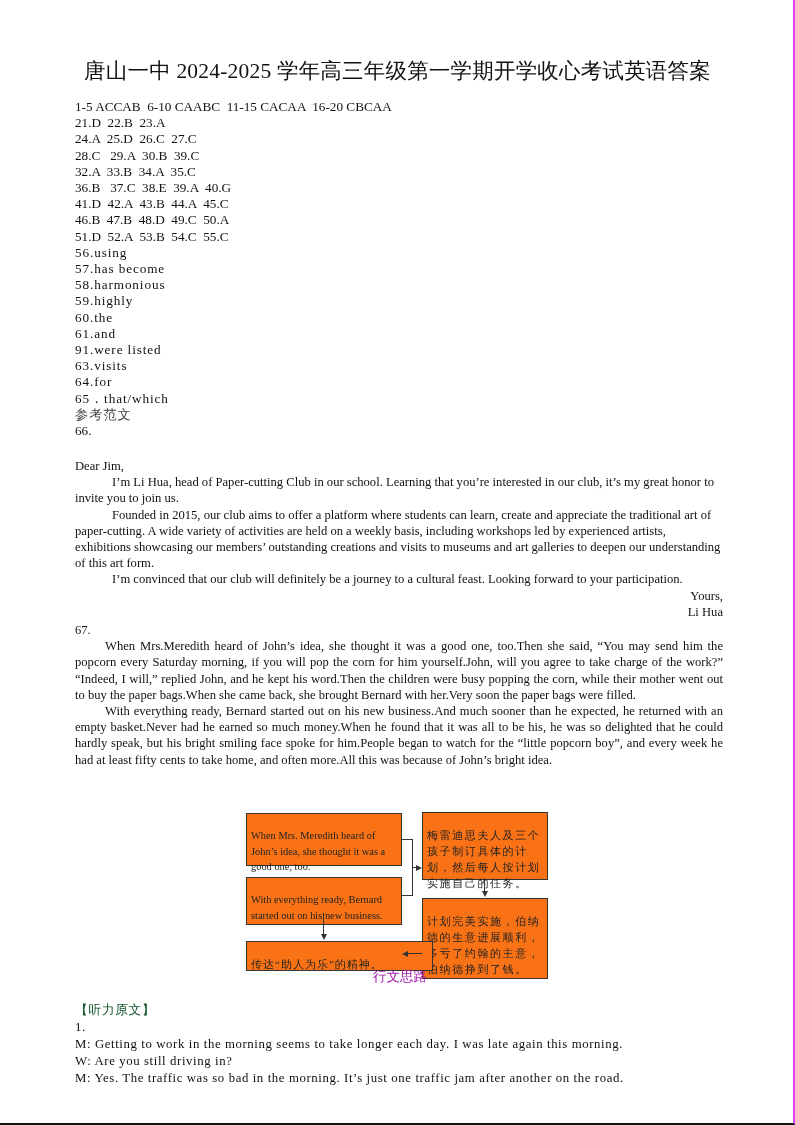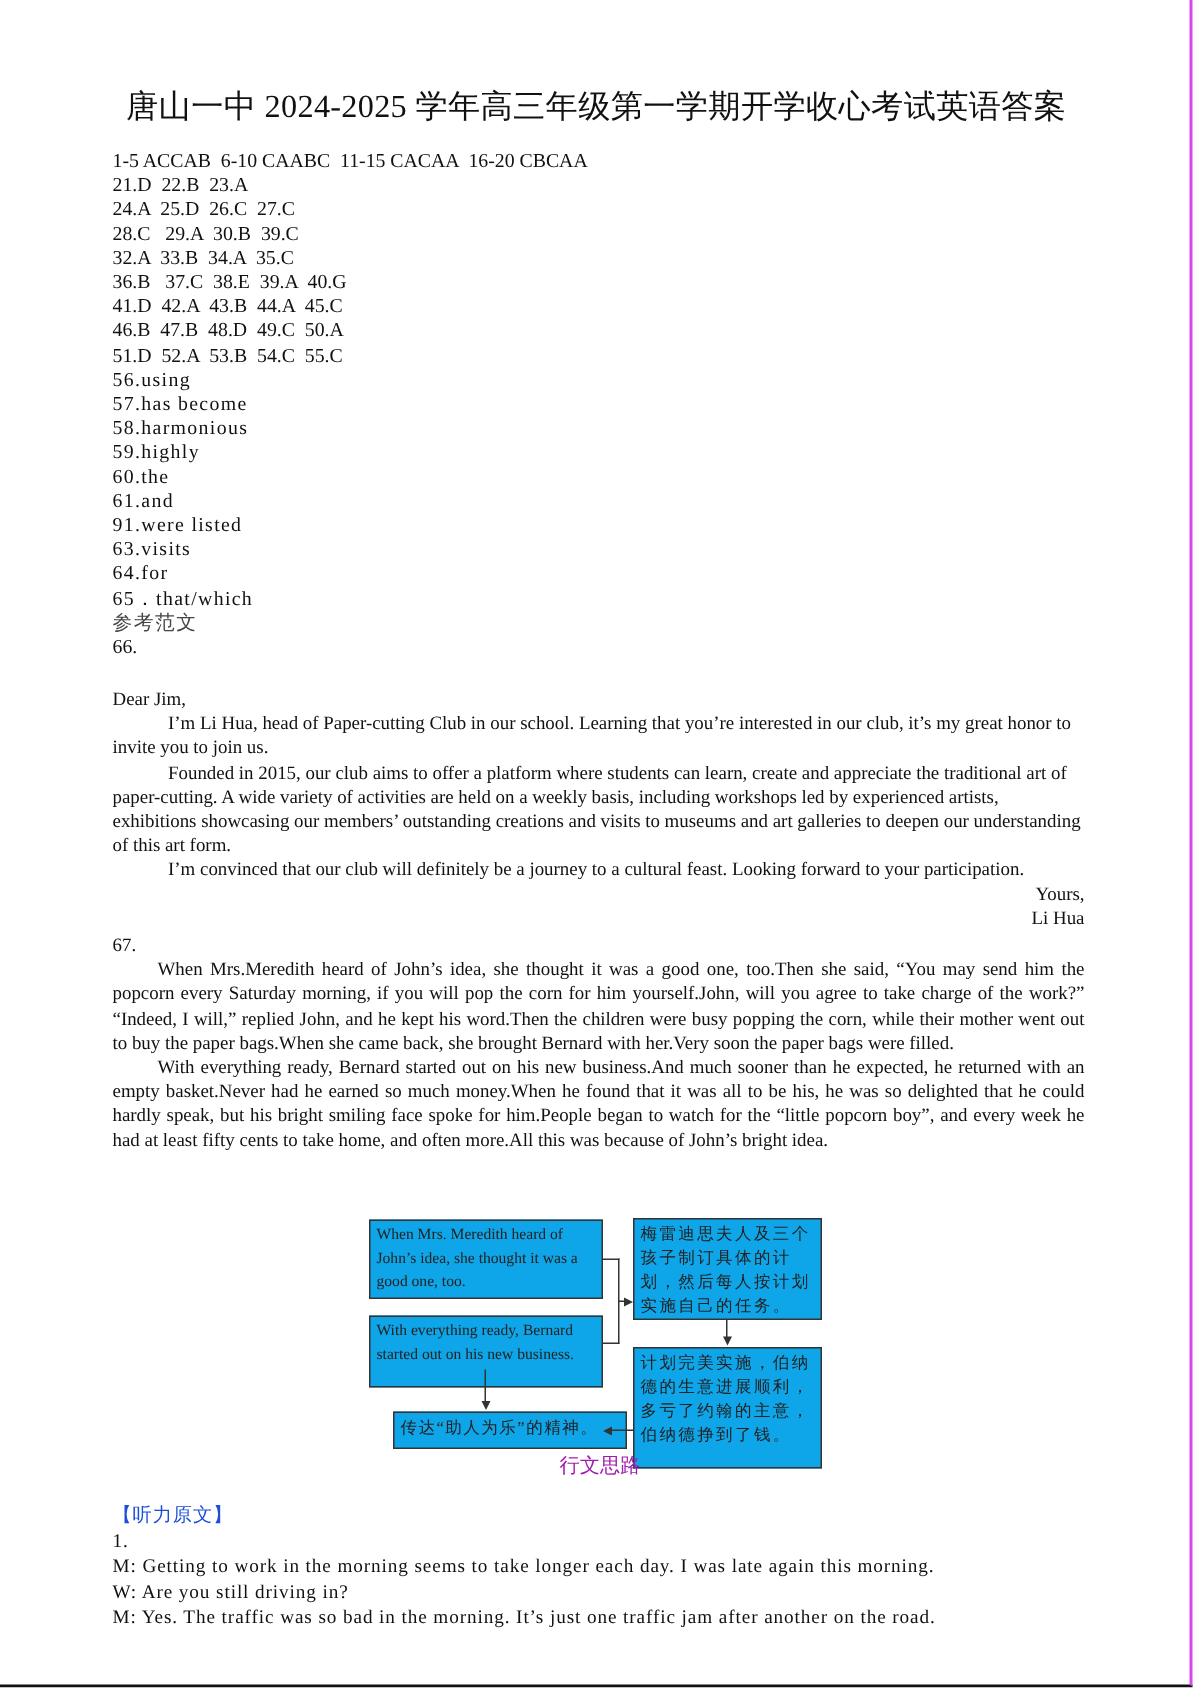--- a/index.html
+++ b/index.html
@@ -21,22 +21,22 @@
     .line { font-size: 13.2px; line-height: 16.2px; white-space: pre; }
     .spaced { letter-spacing: 0.9px; }
     .cn { color: #444; letter-spacing: 1px; }
     .letter { position: absolute; left: 75px; top: 458px; width: 648px; }
     .para { font-size: 12.6px; line-height: 16.2px; text-indent: 37px; margin: 0; }
     .signoff { text-align: right; font-size: 12.6px; line-height: 16.2px; }
     .sec67 { position: absolute; left: 75px; top: 622px; width: 648px; }
     .sec67 .num { font-size: 12.6px; line-height: 16.2px; }
     .sec67 .p { font-size: 12.6px; line-height: 16.2px; text-indent: 30px; margin: 0; text-align: justify; }
     .box {
-      position: absolute; border: 1.2px solid #333; background: #0ea5e9;
-      font-size: 10.4px; line-height: 15.5px; padding: 2px 4px; box-sizing: border-box;
+      position: absolute; border: 1.2px solid #333; background: #f97316;
+      font-size: 10.4px; line-height: 15.5px; padding: 14px 4px; box-sizing: border-box;
       color: #222;
     }
     .box.cnbox { letter-spacing: 1.6px; font-size: 11px; line-height: 16px; }
     .hline { position: absolute; background: #333; height: 1.2px; }
     .vline { position: absolute; background: #333; width: 1.2px; }
     .arrow-r { position: absolute; width: 0; height: 0; border-top: 3px solid transparent; border-bottom: 3px solid transparent; border-left: 6px solid #333; }
     .arrow-l { position: absolute; width: 0; height: 0; border-top: 3px solid transparent; border-bottom: 3px solid transparent; border-right: 6px solid #333; }
     .arrow-d { position: absolute; width: 0; height: 0; border-left: 3px solid transparent; border-right: 3px solid transparent; border-top: 6px solid #333; }
     .caption { position: absolute; left: 340px; top: 968px; width: 120px; text-align: center; font-size: 13.5px; color: #a21caf; }
     .listen { position: absolute; left: 75px; top: 1002px; width: 660px; }
@@ -86,40 +86,40 @@
     <div class="num">67.</div>
     <p class="p">When Mrs.Meredith heard of John’s idea, she thought it was a good one, too.Then she said, “You may send him the popcorn every Saturday morning, if you will pop the corn for him yourself.John, will you agree to take charge of the work?” “Indeed, I will,” replied John, and he kept his word.Then the children were busy popping the corn, while their mother went out to buy the paper bags.When she came back, she brought Bernard with her.Very soon the paper bags were filled.</p>
     <p class="p">With everything ready, Bernard started out on his new business.And much sooner than he expected, he returned with an empty basket.Never had he earned so much money.When he found that it was all to be his, he was so delighted that he could hardly speak, but his bright smiling face spoke for him.People began to watch for the “little popcorn boy”, and every week he had at least fifty cents to take home, and often more.All this was because of John’s bright idea.</p>
   </div>
 
   <div>
     <div class="box" style="left:246px; top:813px; width:156px; height:53px;">When Mrs. Meredith heard of John’s idea, she thought it was a good one, too.</div>
     <div class="box" style="left:246px; top:877px; width:156px; height:48px;">With everything ready, Bernard started out on his new business.</div>
     <div class="box cnbox" style="left:422px; top:812px; width:126px; height:68px;">梅雷迪思夫人及三个孩子制订具体的计划，然后每人按计划实施自己的任务。</div>
     <div class="box cnbox" style="left:422px; top:898px; width:126px; height:81px;">计划完美实施，伯纳德的生意进展顺利，多亏了约翰的主意，伯纳德挣到了钱。</div>
-    <div class="box cnbox" style="left:246px; top:941px; width:156px; height:25px; letter-spacing:1px;margin-left:16px;">传达“助人为乐”的精神。</div>
+    <div class="box cnbox" style="left:246px; top:941px; width:187px; height:25px; letter-spacing:1px;">传达“助人为乐”的精神。</div>
 
     <div class="hline" style="left:402px; top:839px; width:11px;"></div>
     <div class="hline" style="left:402px; top:895px; width:11px;"></div>
     <div class="vline" style="left:412px; top:839px; height:57px;"></div>
     <div class="hline" style="left:412px; top:867px; width:5px;"></div>
     <div class="arrow-r" style="left:416px; top:864.5px;"></div>
 
     <div class="vline" style="left:484px; top:880px; height:12px;"></div>
     <div class="arrow-d" style="left:481.5px; top:891px;"></div>
 
     <div class="vline" style="left:323px; top:913px; height:22px;"></div>
     <div class="arrow-d" style="left:320.5px; top:934px;"></div>
 
     <div class="hline" style="left:408px; top:953px; width:14px;"></div>
     <div class="arrow-l" style="left:402px; top:950.5px;"></div>
   </div>
   <div class="caption">行文思路</div>
 
   <div class="listen">
-    <div class="l cn" style="color:#1d4ed8">【听力原文】</div>
+    <div class="l cn" style="color:#14532d">【听力原文】</div>
     <div class="l">1.</div>
     <div class="l">M: Getting to work in the morning seems to take longer each day. I was late again this morning.</div>
     <div class="l">W: Are you still driving in?</div>
     <div class="l">M: Yes. The traffic was so bad in the morning. It’s just one traffic jam after another on the road.</div>
   </div>
 
 </div>
 
 </body></html>

